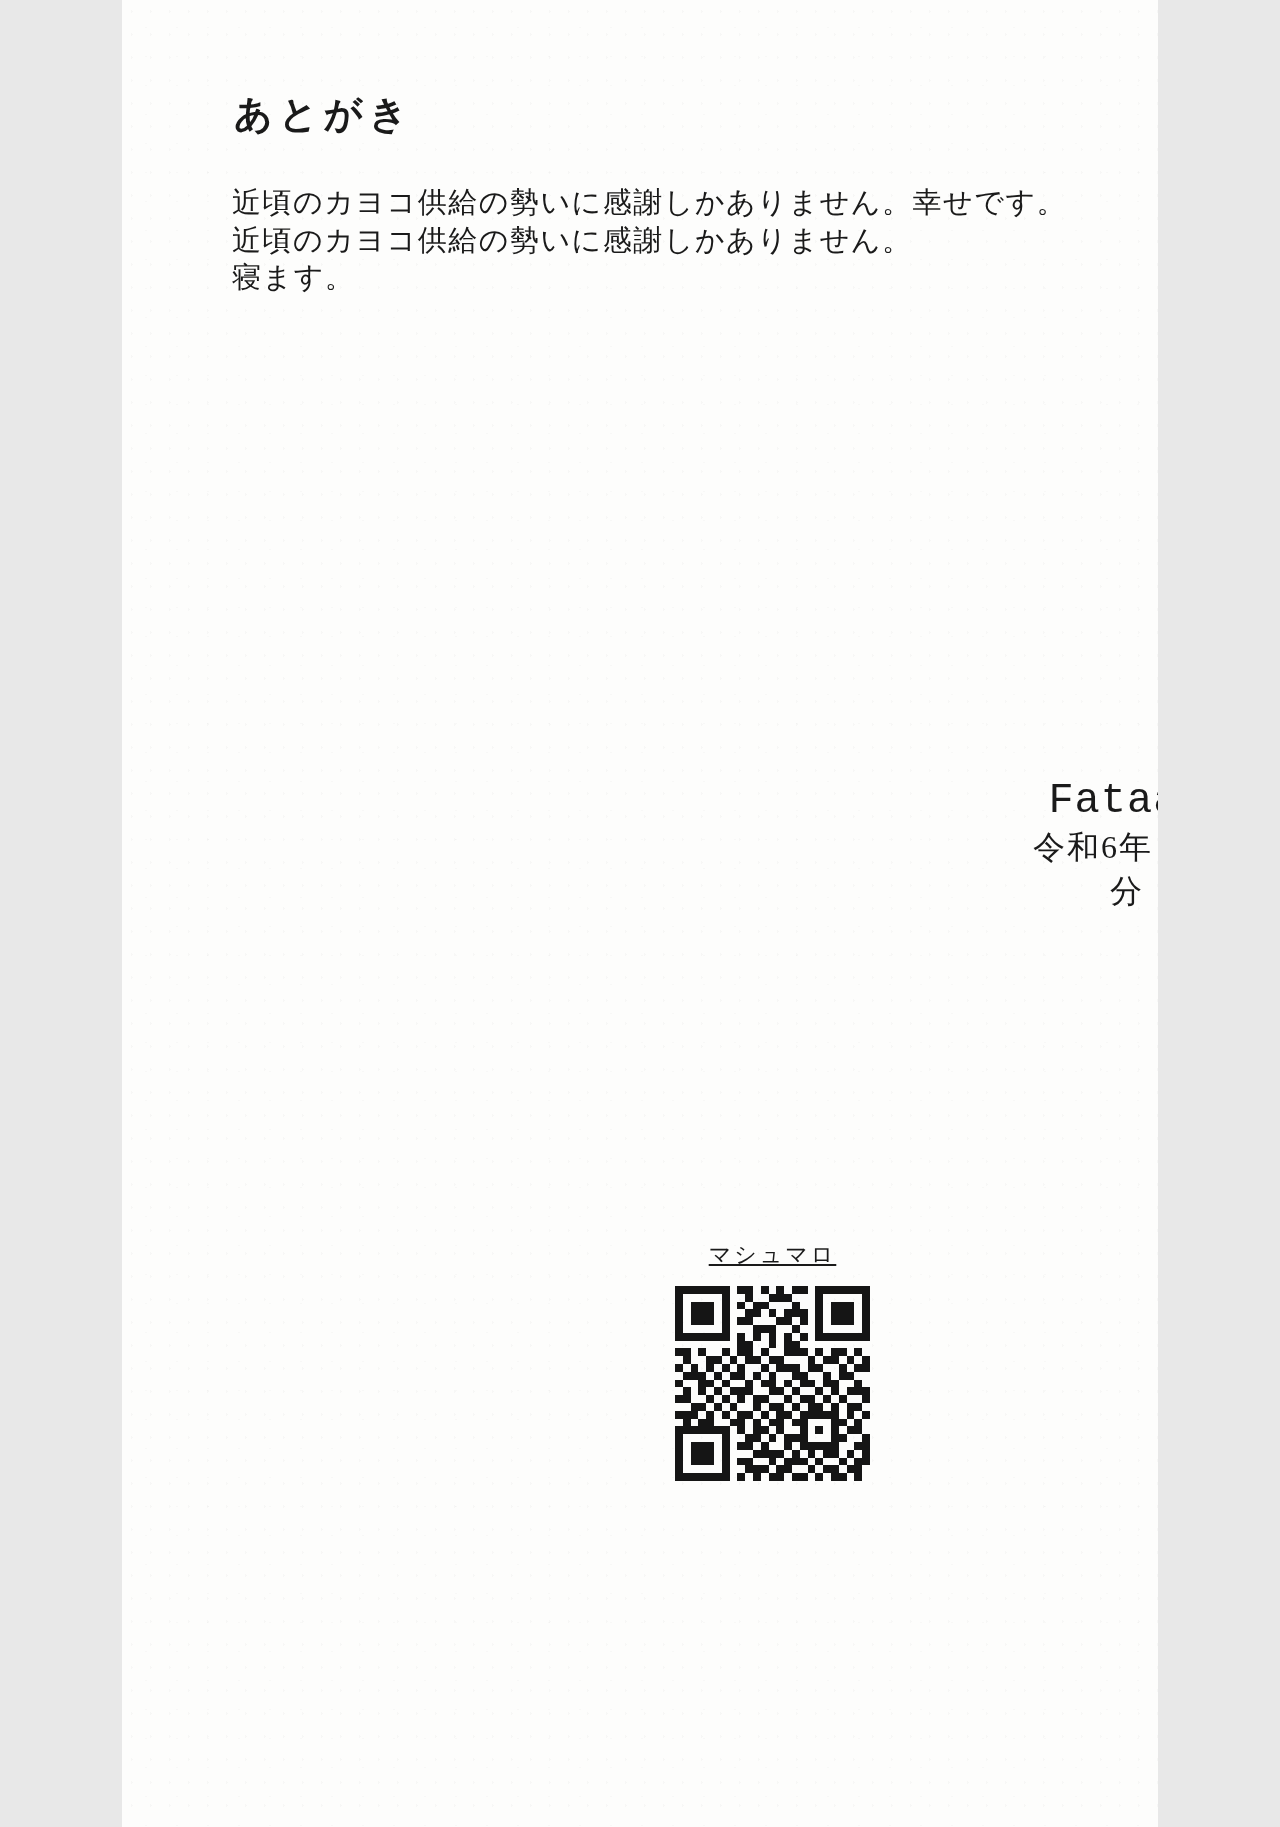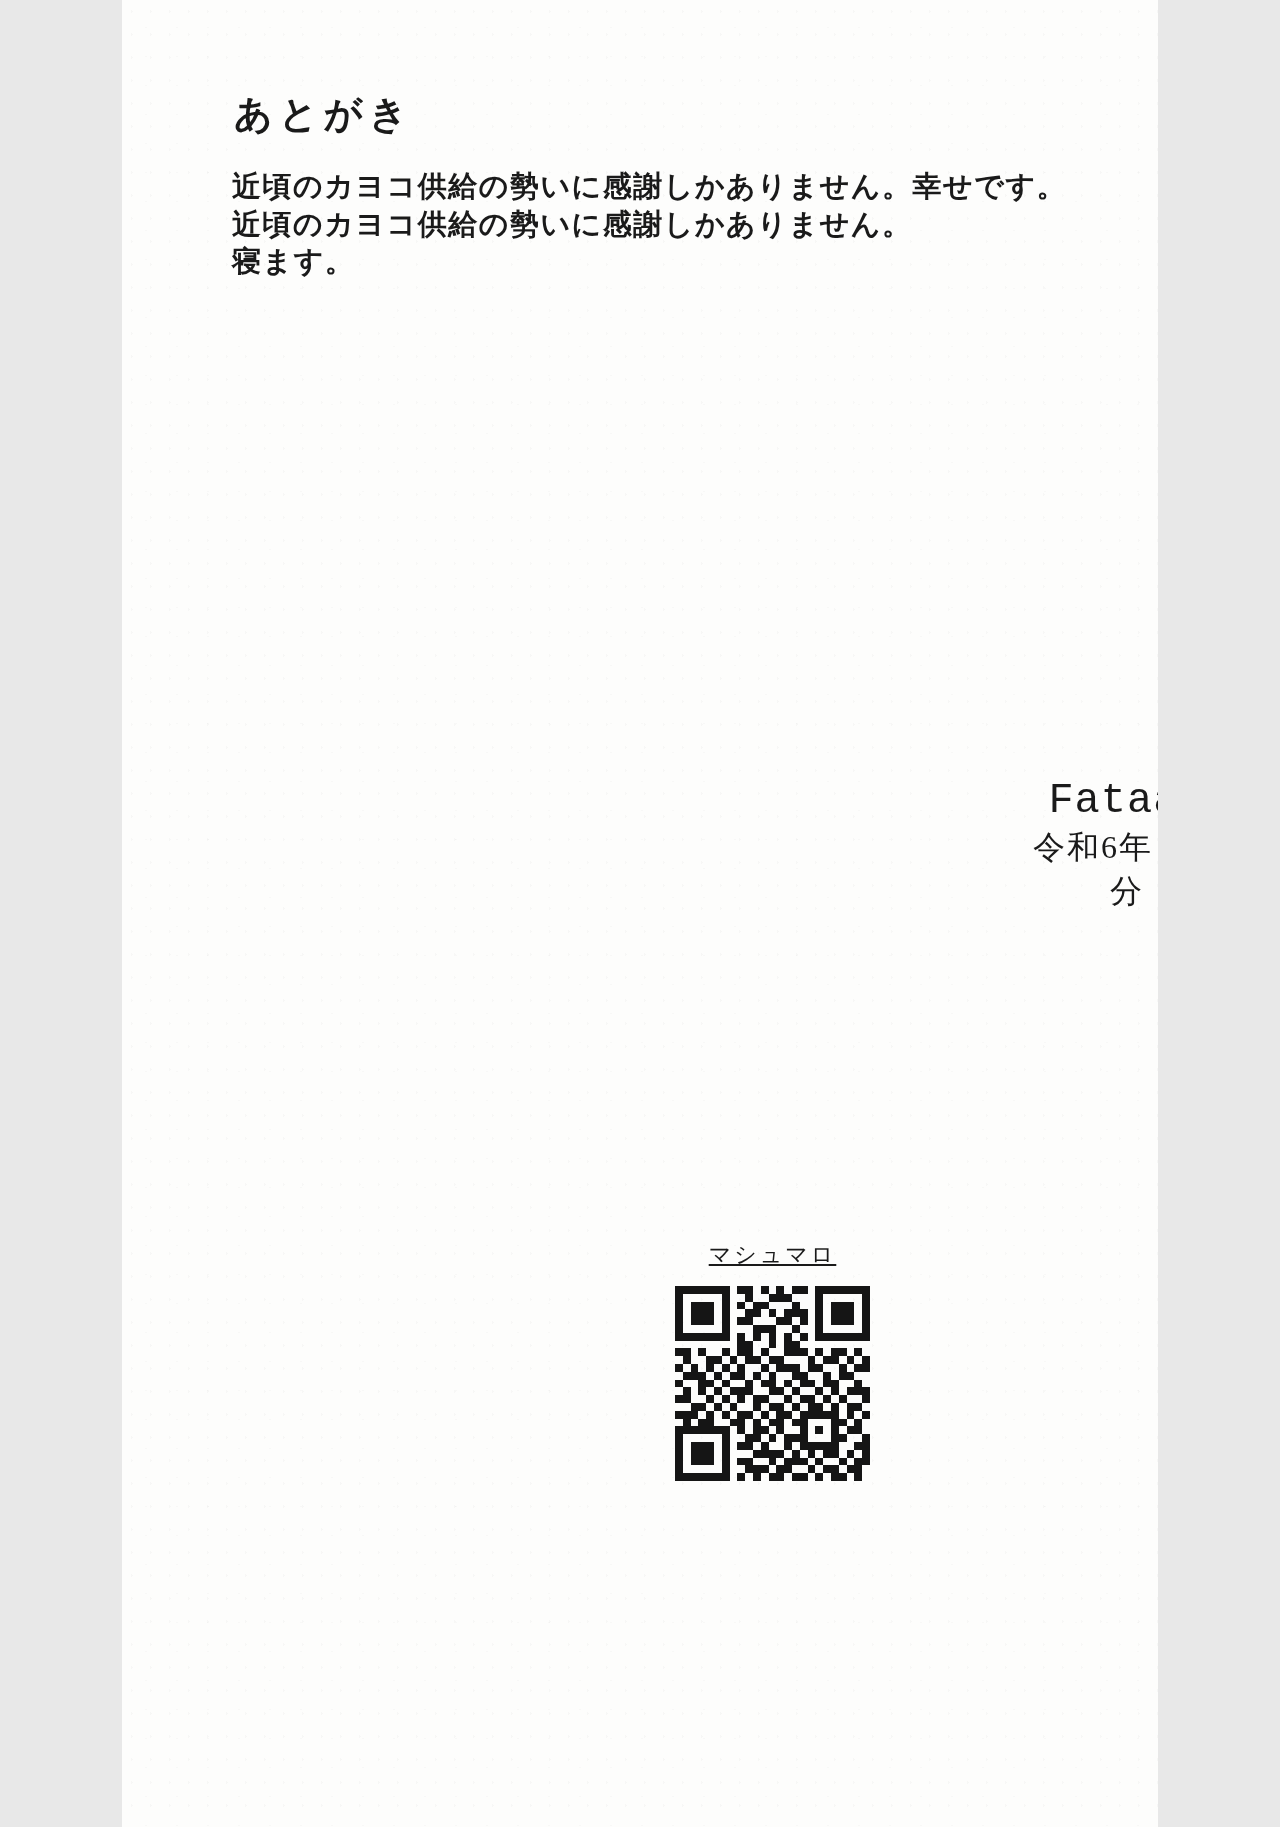--- a/index.html
+++ b/index.html
@@ -28,25 +28,25 @@
     left: 112px;
     top: 70px;
     font-size: 38px;
     font-weight: 600;
     letter-spacing: 6px;
     line-height: 1;
   }
   .afterword-text {
     position: absolute;
     left: 110px;
-    top: 168px;
+    top: 184px;
     font-size: 29px;
     line-height: 37.6px;
     letter-spacing: 1.5px;
-    font-weight: 700;
+    font-weight: 400;
     white-space: nowrap;
   }
   .signature-block {
     position: absolute;
     left: 905px;
     top: 778px;
     width: 200px;
     text-align: center;
   }
   .signature-name {

